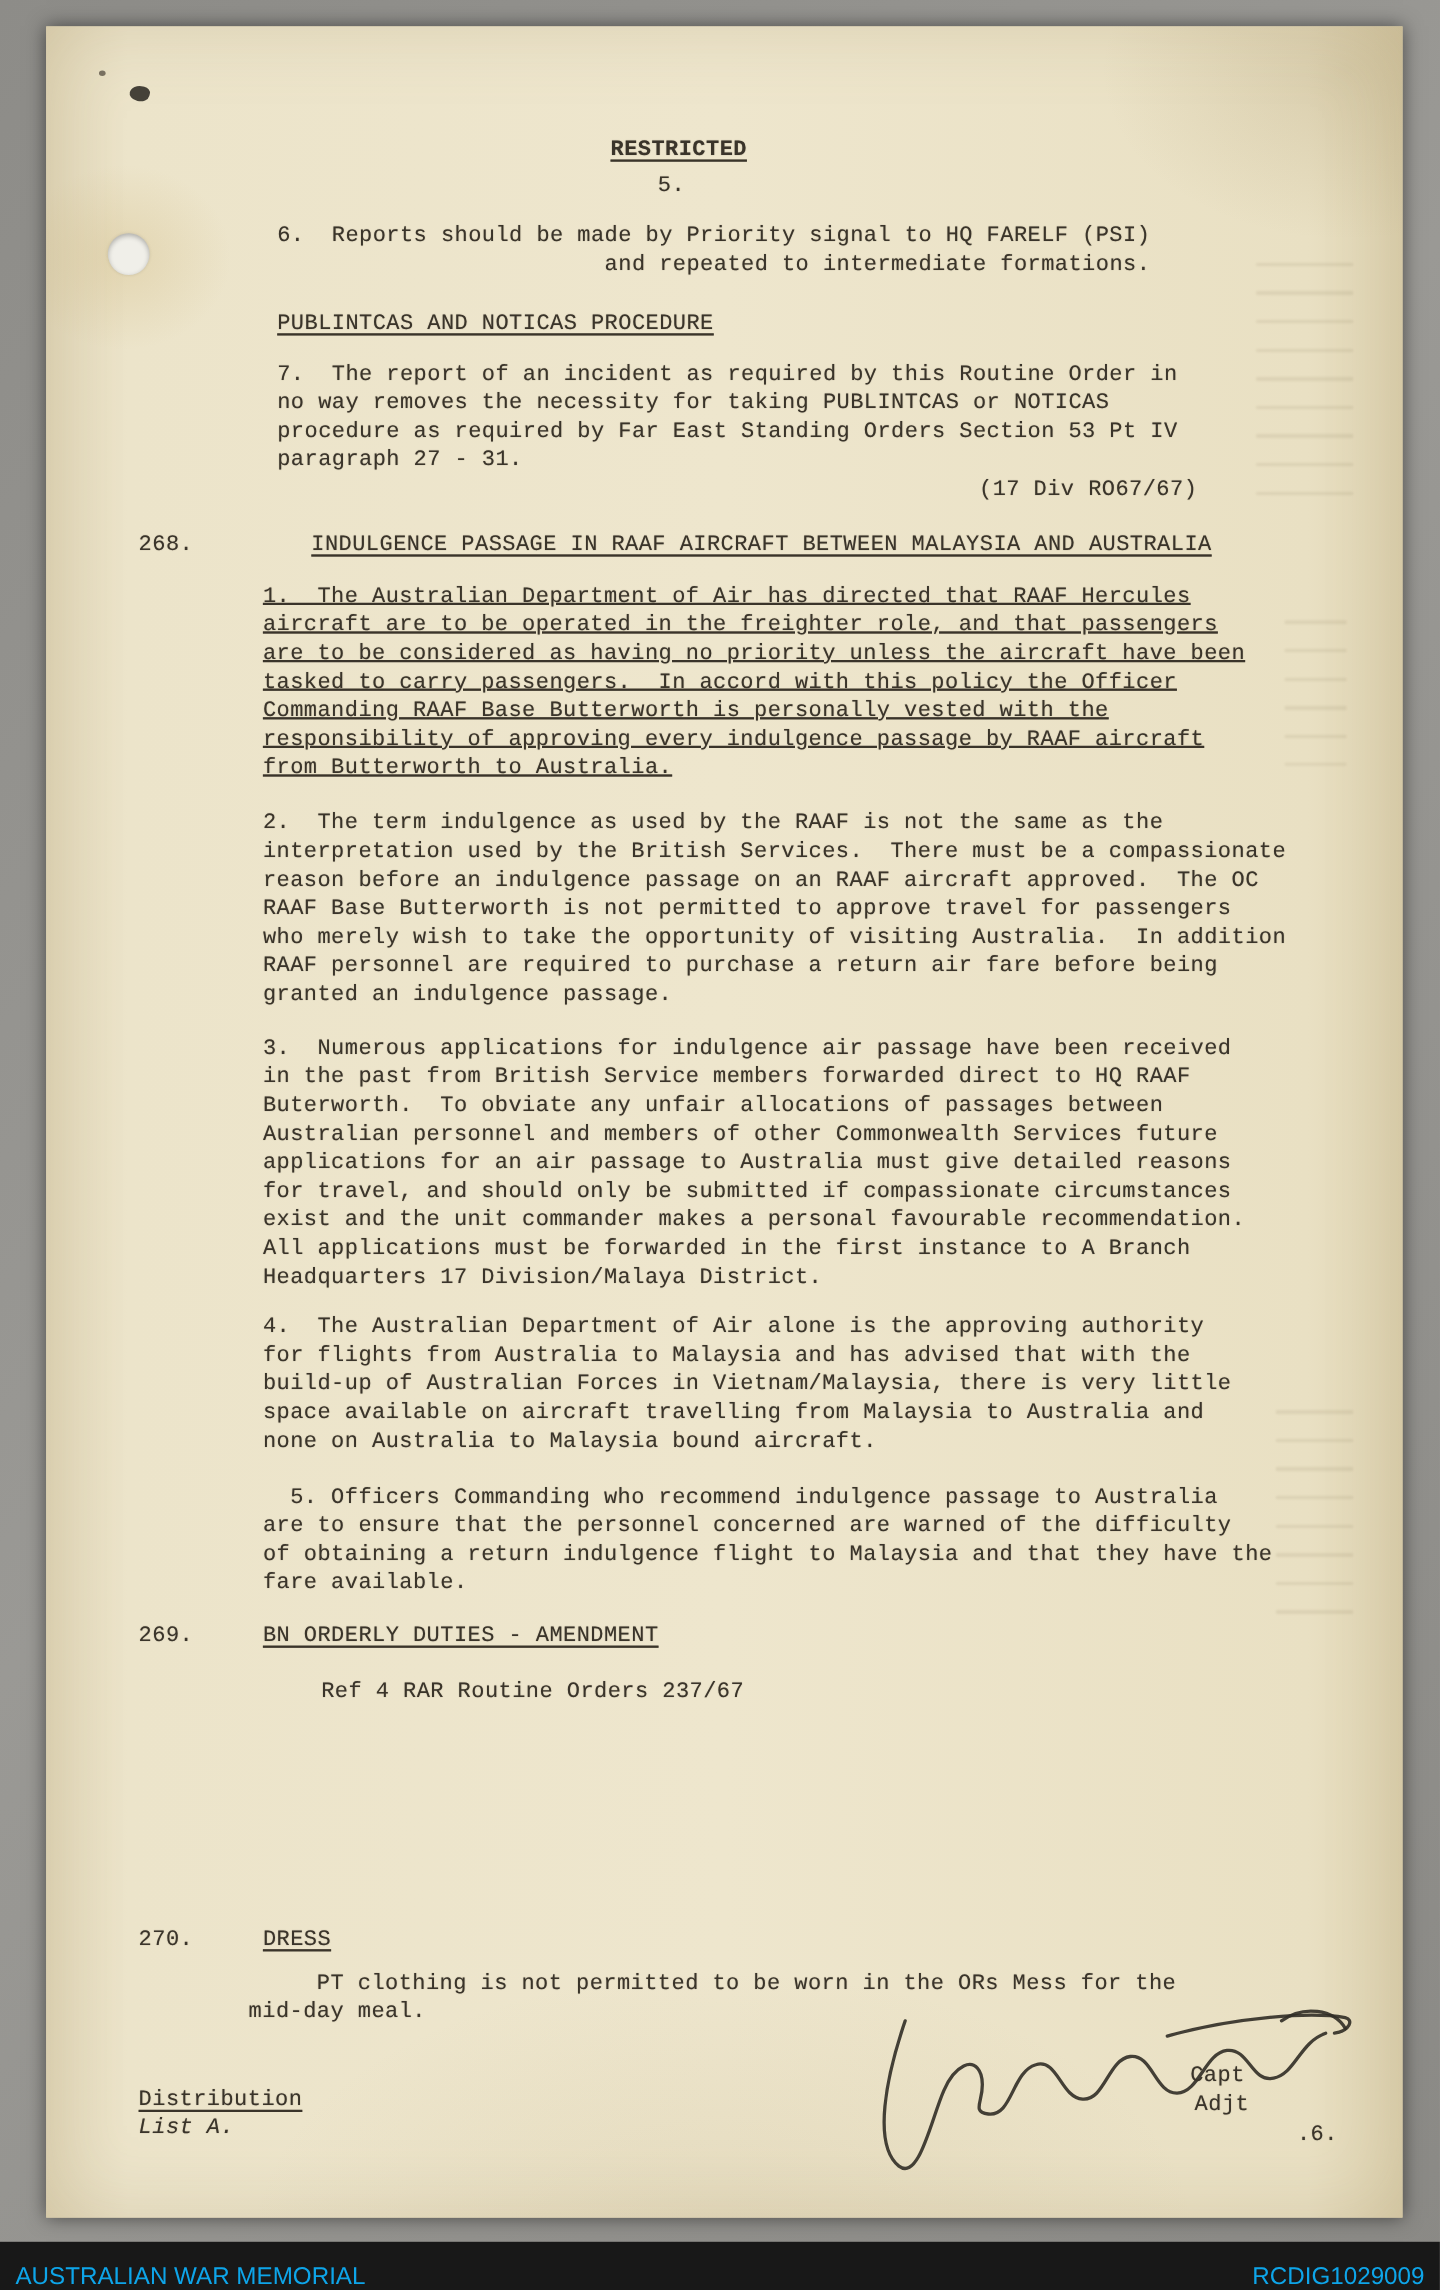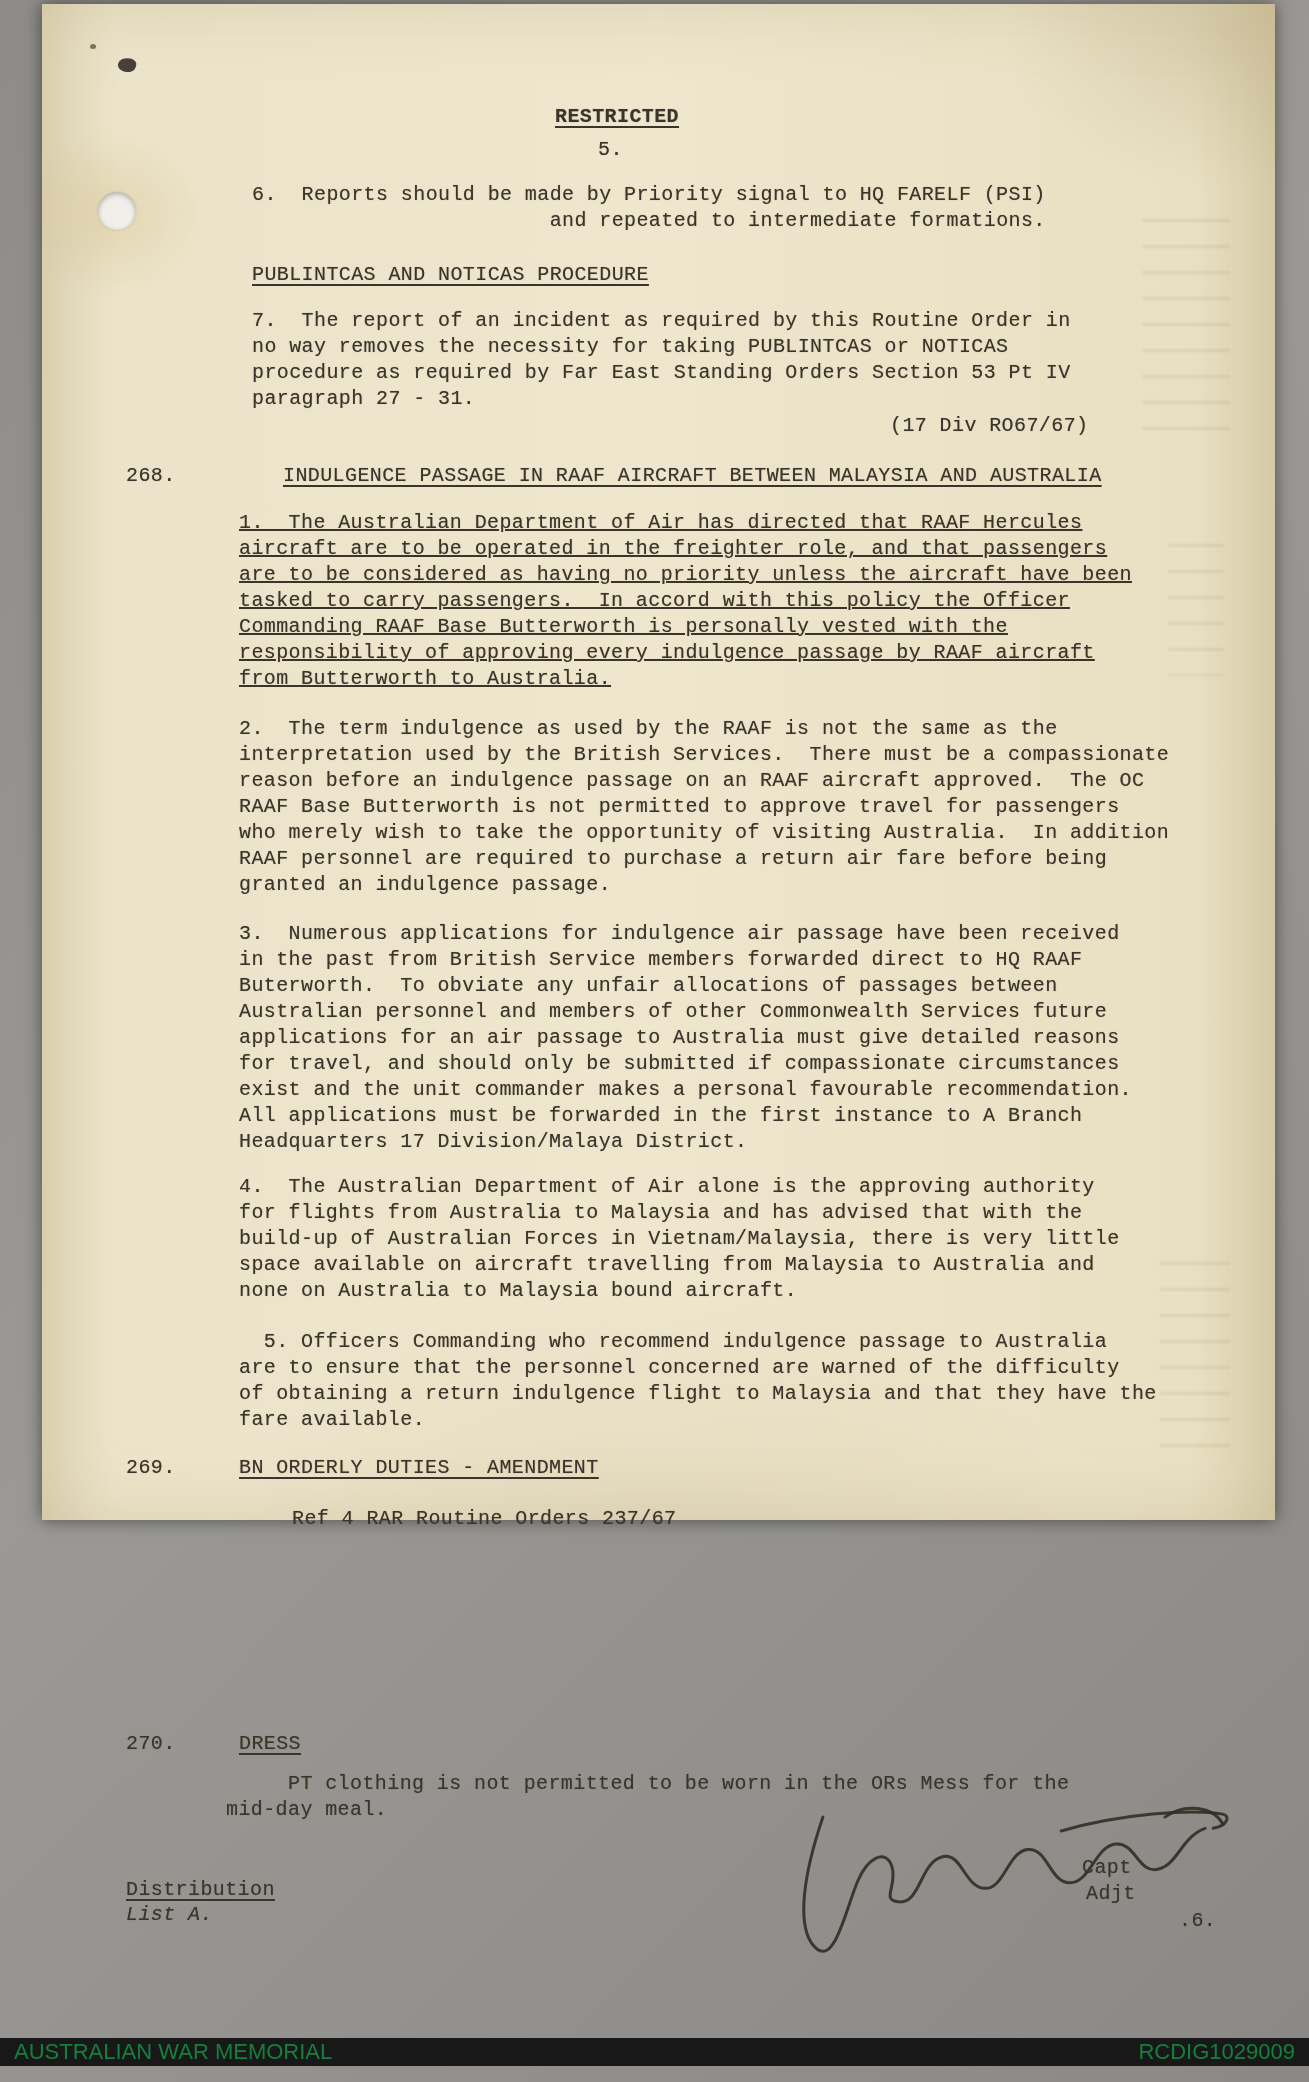--- a/index.html
+++ b/index.html
@@ -8,21 +8,21 @@
     position:relative;
     background:#939290;
     font-family:"Liberation Mono","DejaVu Sans Mono",monospace;
     overflow:hidden;
   }
   .scan-bg{
     position:absolute; inset:0;
     background:linear-gradient(135deg,#8d8c88 0%,#9a9995 45%,#8a8985 100%);
   }
   .paper{
-    position:absolute; left:42px; top:4px; width:1233px; height:1516px;
+    position:absolute; left:42px; top:24px; width:1233px; height:1992px;
     background:
       radial-gradient(140px 120px at 70px 210px, rgba(205,180,120,0.30), transparent 70%),
       radial-gradient(320px 220px at 96% 2%, rgba(160,140,95,0.22), transparent 70%),
       radial-gradient(600px 340px at 50% 101%, rgba(170,150,100,0.14), transparent 72%),
       linear-gradient(90deg,#e2d8ba 0%, #ece4ca 6%, #eee6cd 50%, #e9e0c3 93%, #ddd2b0 100%);
     background-color:#eae1c6;
     box-shadow: 0 0 16px rgba(0,0,0,0.5), inset 0 0 70px rgba(150,128,80,0.22);
   }
   .type{
     position:absolute;
@@ -60,26 +60,26 @@
   .g2{ left:1126px; top:540px; width:56px; height:132px; }
   .g3{ left:1118px; top:1258px; width:70px; height:190px; }
   .signature{
     position:absolute; left:720px; top:1782px; width:480px; height:185px;
     transform:rotate(-1deg);
   }
   .signature path{
     fill:none; stroke:#312d26; stroke-width:3; stroke-linecap:round; opacity:0.9;
   }
   .footer{
-    position:absolute; left:0; top:2038px; width:1309px; height:28px;
+    position:absolute; left:0; top:2038px; width:1309px; height:44px;
     background:#181818;
-    color:#15803d;
+    color:#0ea5e9;
     font-family:"Liberation Sans","DejaVu Sans",sans-serif;
     font-size:22px;
-    display:flex; align-items:center; justify-content:space-between;
+    display:flex; align-items:flex-end; justify-content:space-between;
     padding:0 14px;
   }
 </style>
 </head>
 <body>
 
 <div class="scan-bg"></div>
 
 <div class="paper">
 

